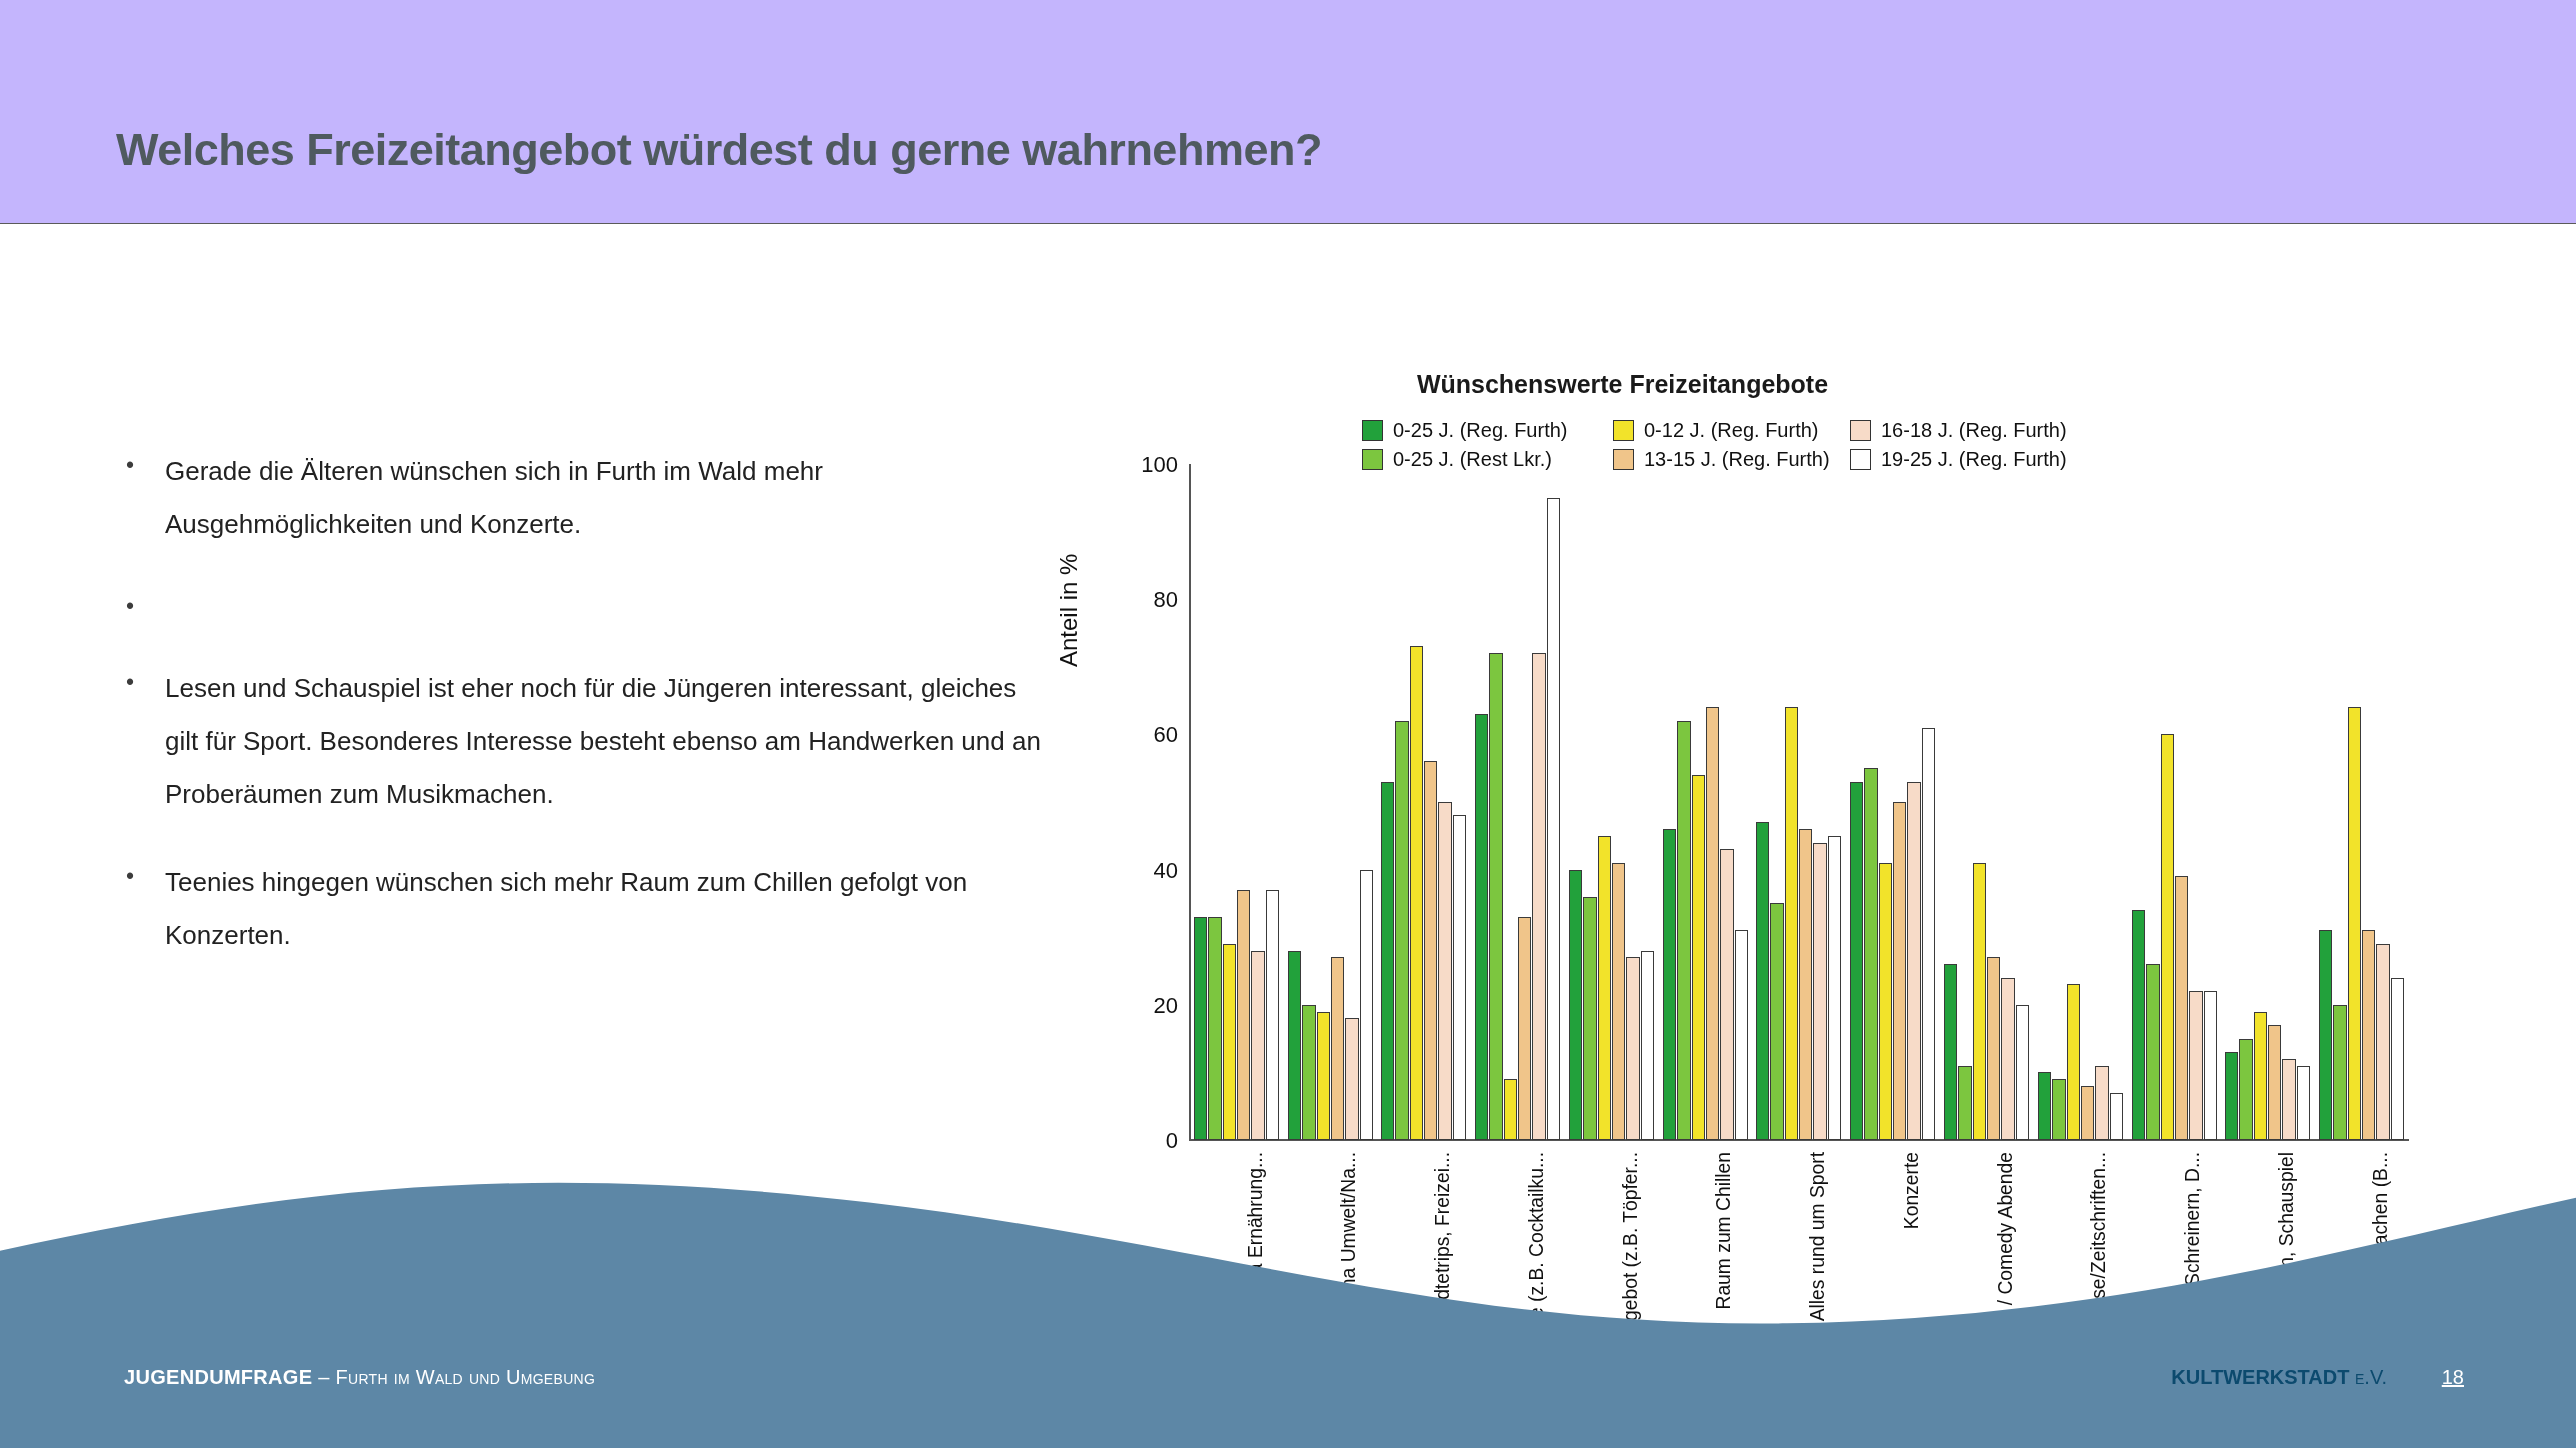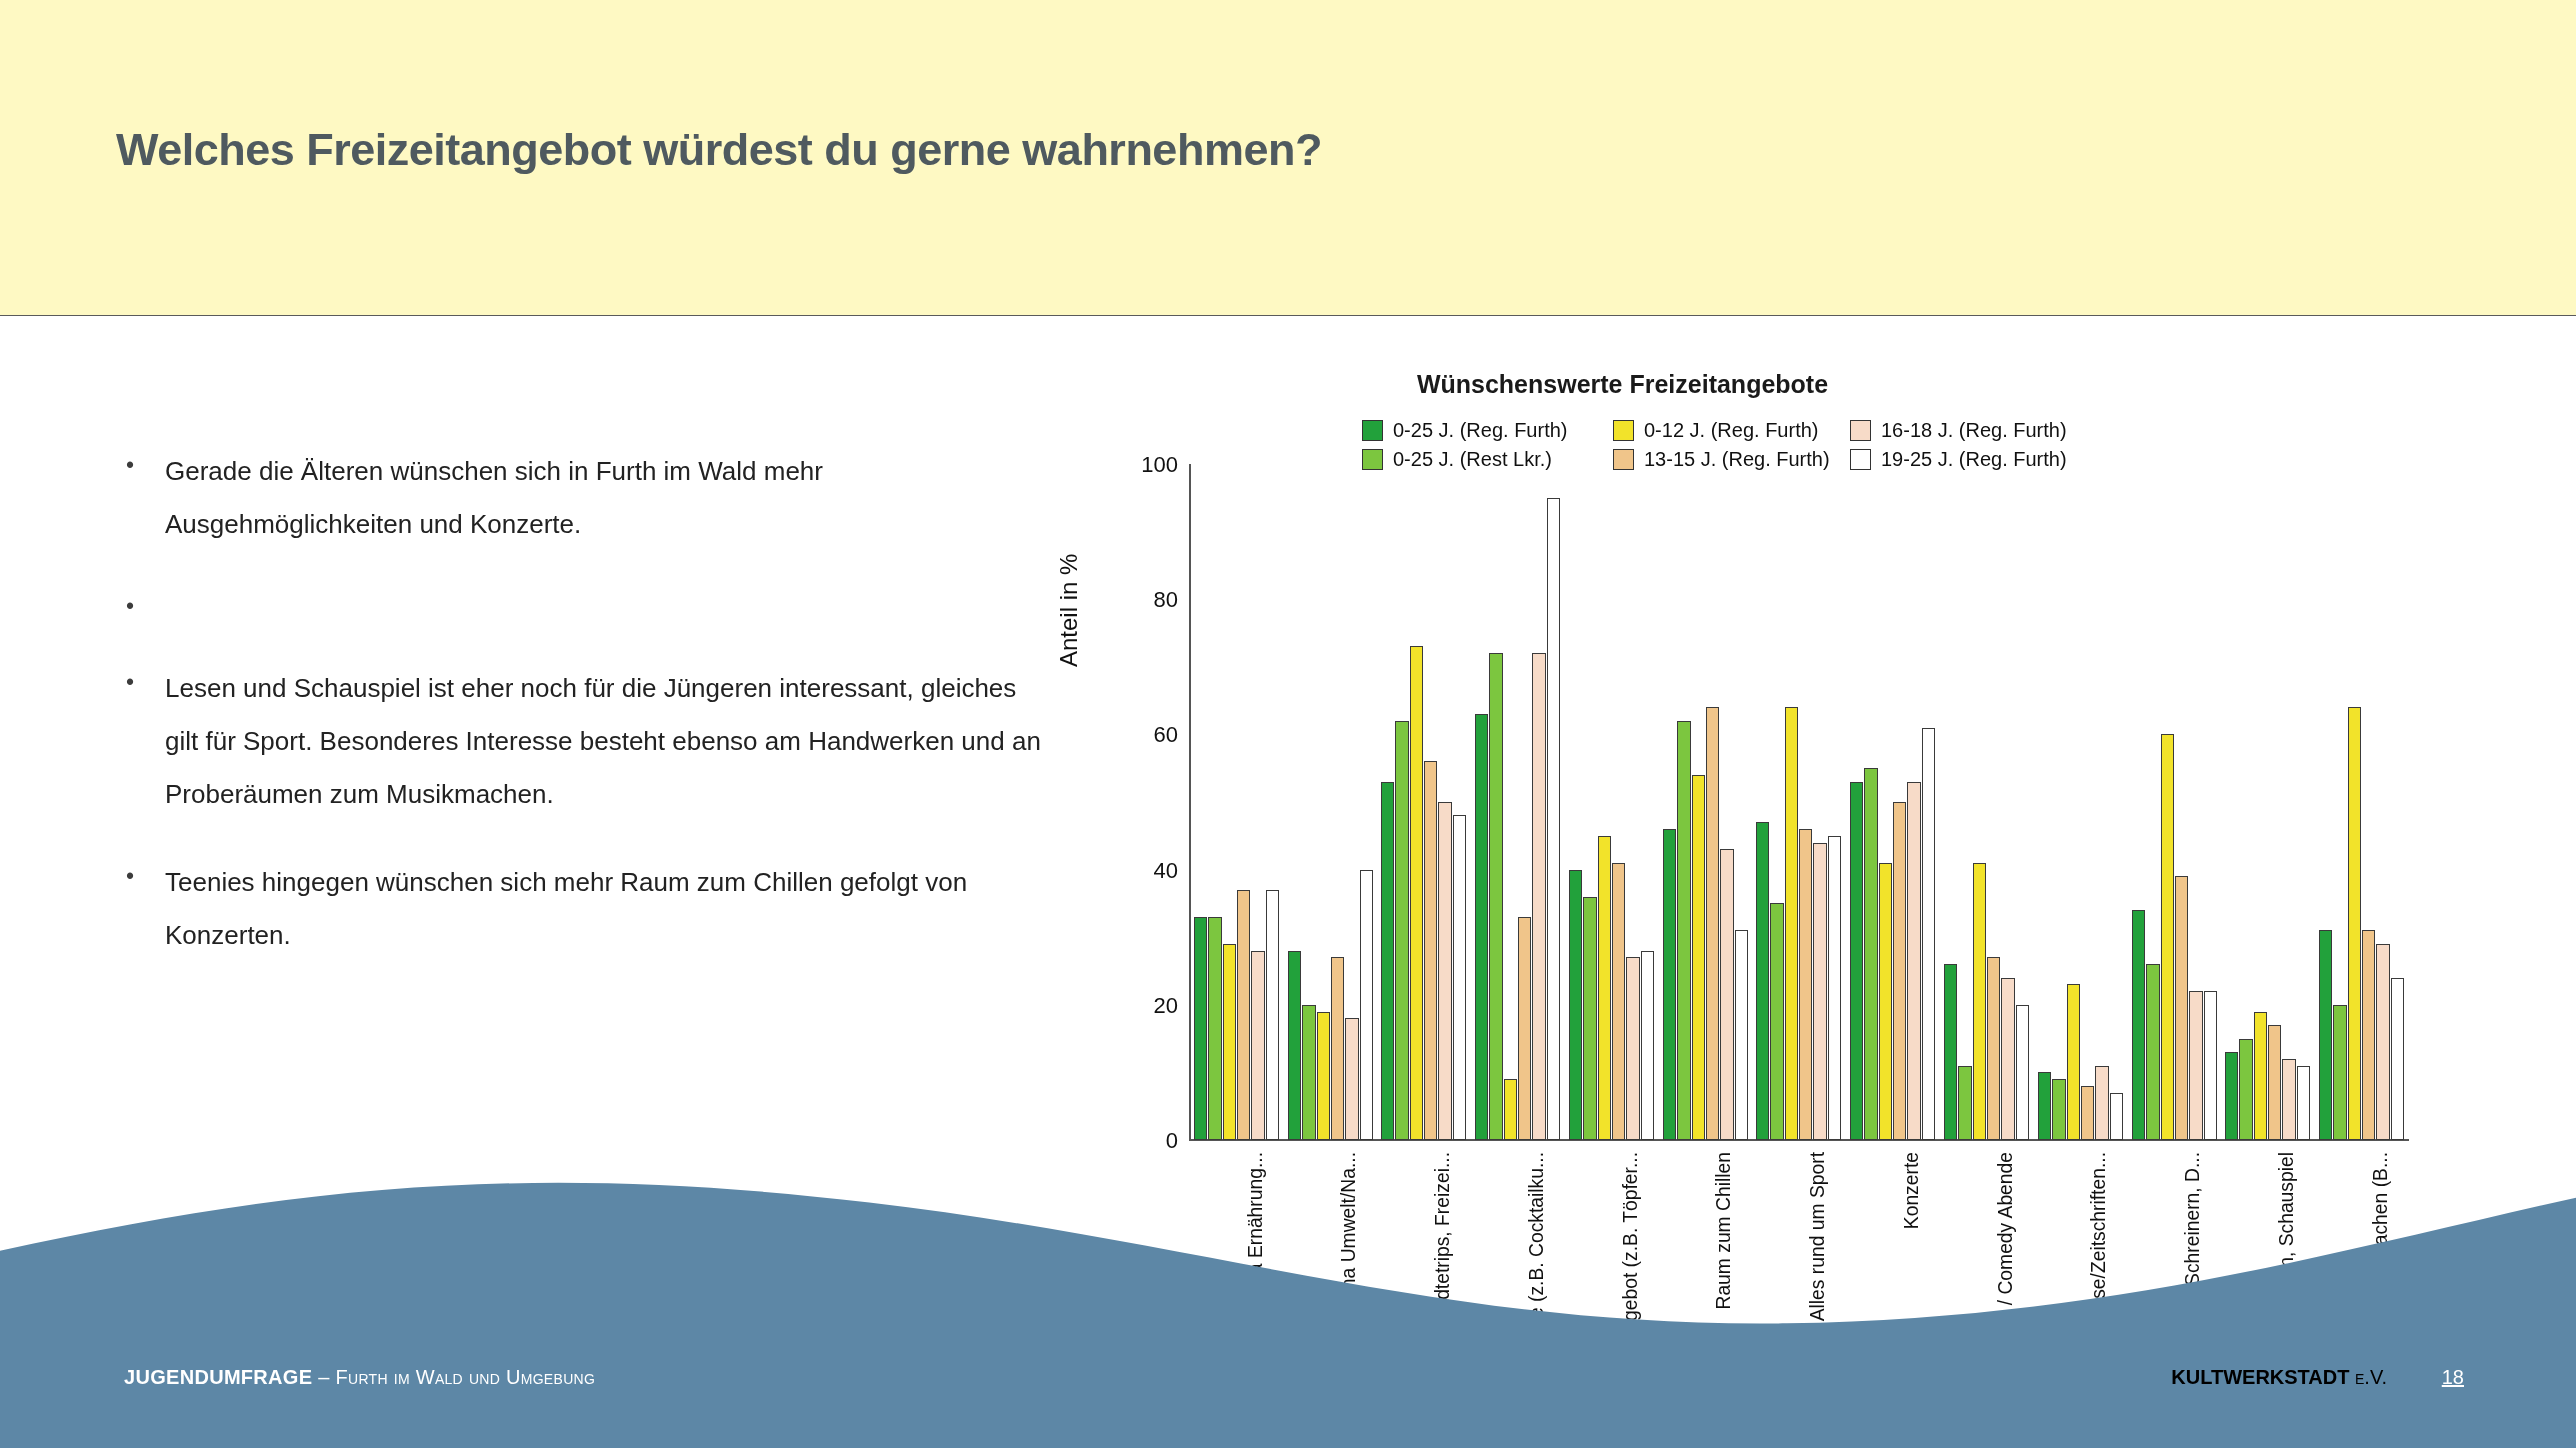--- a/index.html
+++ b/index.html
@@ -13,22 +13,22 @@
     font-family: "Liberation Sans", sans-serif;
     overflow: hidden;
     position: relative;
   }
 
   
   .header-band {
     position: absolute;
     left: 0; top: 0;
     width: 2576px;
-    height: 316px;
-    background: #fef9c3;
+    height: 224px;
+    background: #c4b5fd;
     border-bottom: 1.9px solid #5a5a5a;
     box-sizing: border-box;
   }
   .slide-title {
     position: absolute;
     left: 116px;
     top: 124px;
     font-size: 45px;
     font-weight: bold;
     color: #4f5a5f;
@@ -195,21 +195,21 @@
     color: #ffffff;
     letter-spacing: 0.3px;
     margin-top: 36px;
   }
   .footer-left b { font-weight: bold; }
   .footer-right {
     position: absolute;
     right: 189px;
     bottom: 60px;
     font-size: 20px;
-    color: #000000;
+    color: #0c4a6e;
   }
   .page-num {
     position: absolute;
     right: 112px;
     bottom: 60px;
     font-size: 20px;
     color: #ffffff;
     text-decoration: underline;
   }
   .sc { font-variant: small-caps; }

